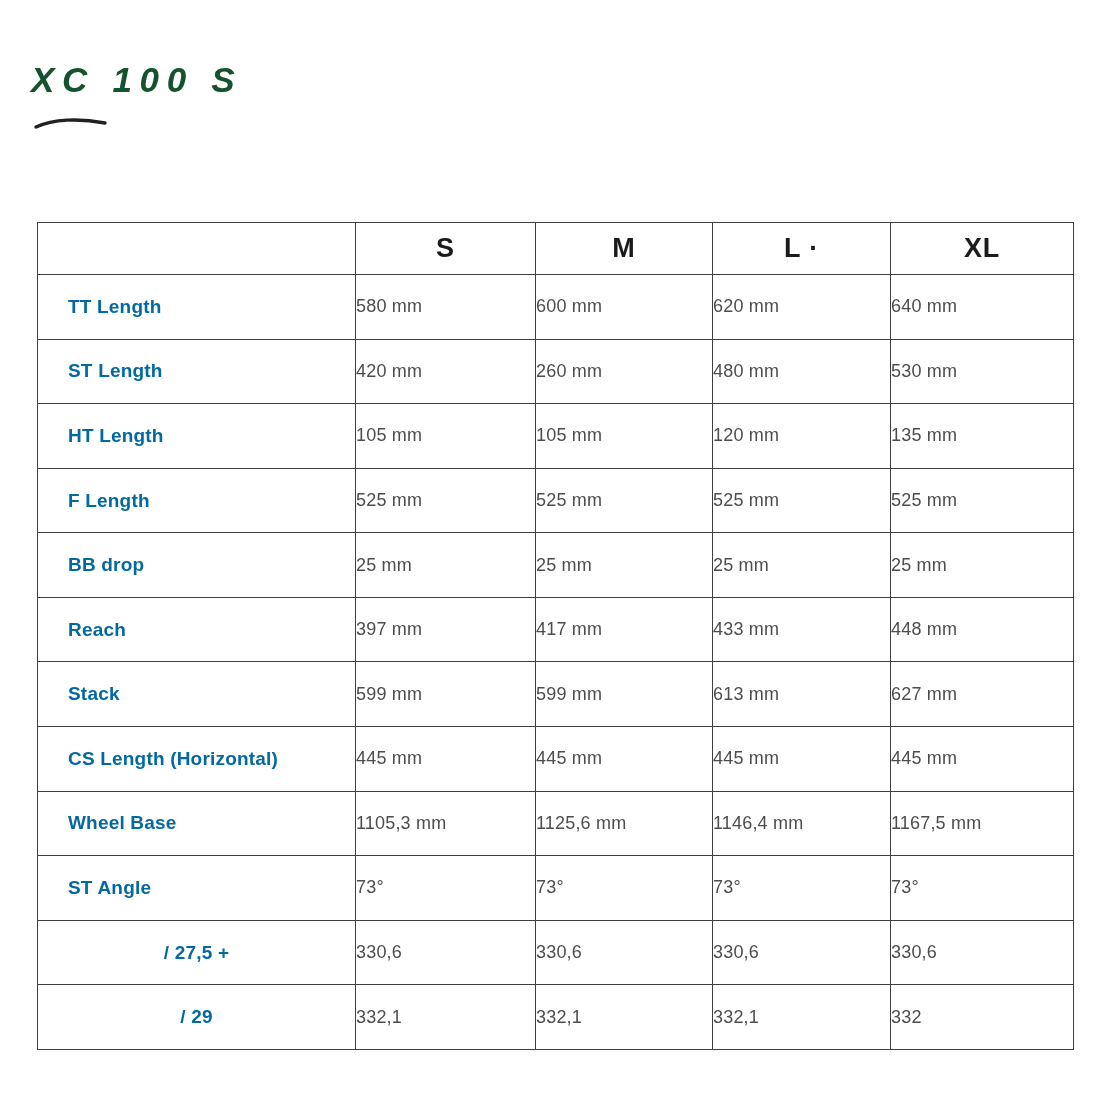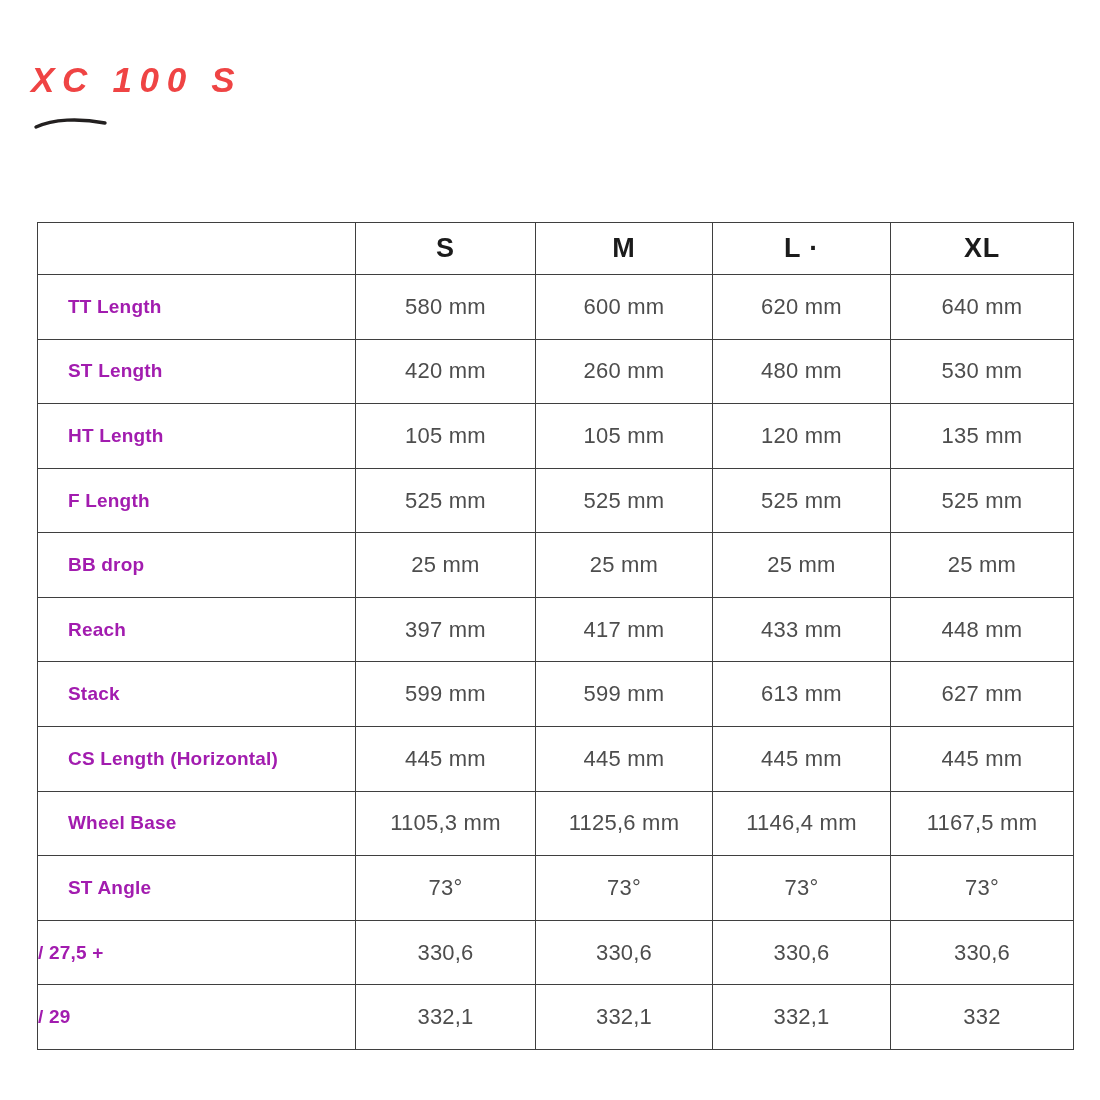--- a/index.html
+++ b/index.html
@@ -13,21 +13,21 @@
     overflow: hidden;
   }
   .page-title {
     position: absolute;
     left: 31px;
     top: 60px;
     font-size: 35px;
     font-weight: 800;
     font-style: italic;
     letter-spacing: 0.22em;
-    color: #ef4444;
+    color: #14532d;
     white-space: nowrap;
   }
   .title-swoosh {
     position: absolute;
     left: 33px;
     top: 114px;
     width: 76px;
     height: 20px;
   }
   table.geometry-table {
@@ -52,34 +52,33 @@
     color: #1b1b1b;
     text-align: center;
     letter-spacing: 0.03em;
   }
   .geometry-table tbody td {
     height: 51.7px;
   }
   .geometry-table td.row-label {
     font-size: 19px;
     font-weight: 700;
-    color: #a21caf;
+    color: #0369a1;
     text-align: left;
     padding-left: 30px;
     letter-spacing: 0.01em;
   }
   .geometry-table td.row-label.indent {
-    text-align: left;
+    text-align: center;
     padding-left: 0;
   }
   .geometry-table td.cell-value {
-    font-size: 22px;
+    font-size: 18px;
     font-weight: 400;
     color: #4d4d4d;
-    text-align: center;
     letter-spacing: 0.01em;
   }
   col.c-label { width: 318px; }
   col.c-s  { width: 180px; }
   col.c-m  { width: 177px; }
   col.c-l  { width: 178px; }
   col.c-xl { width: 183px; }
 </style>
 </head>
 <body>

